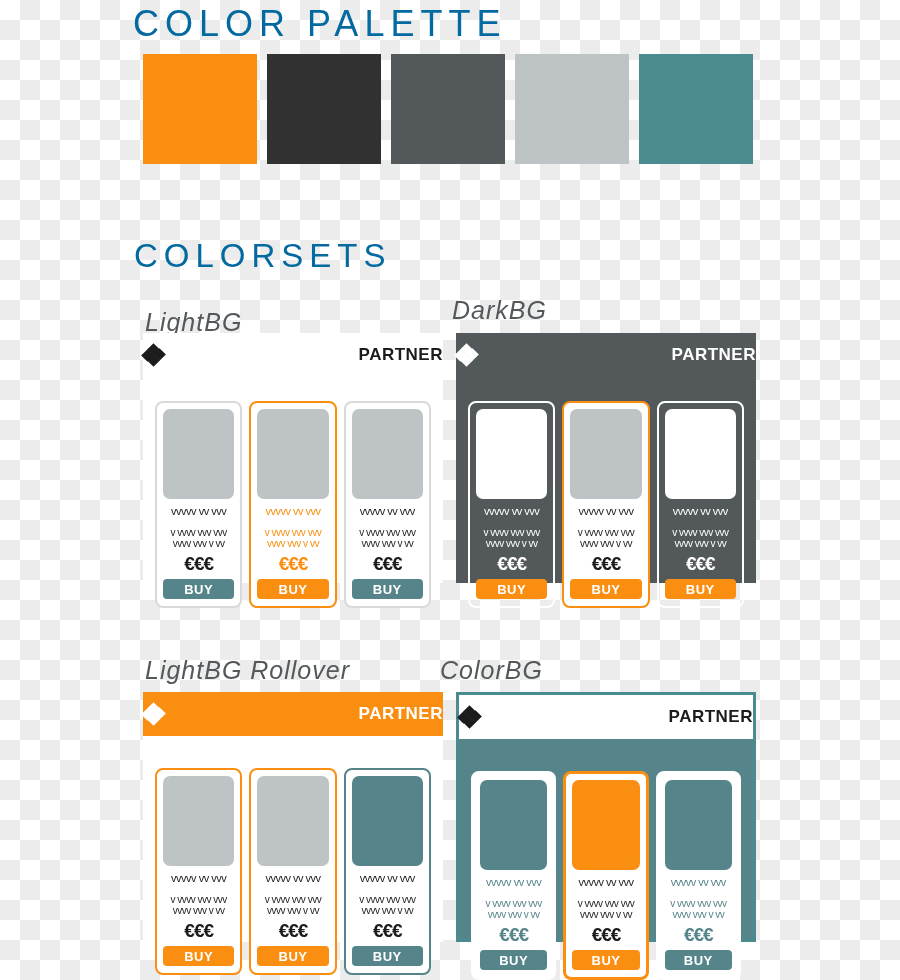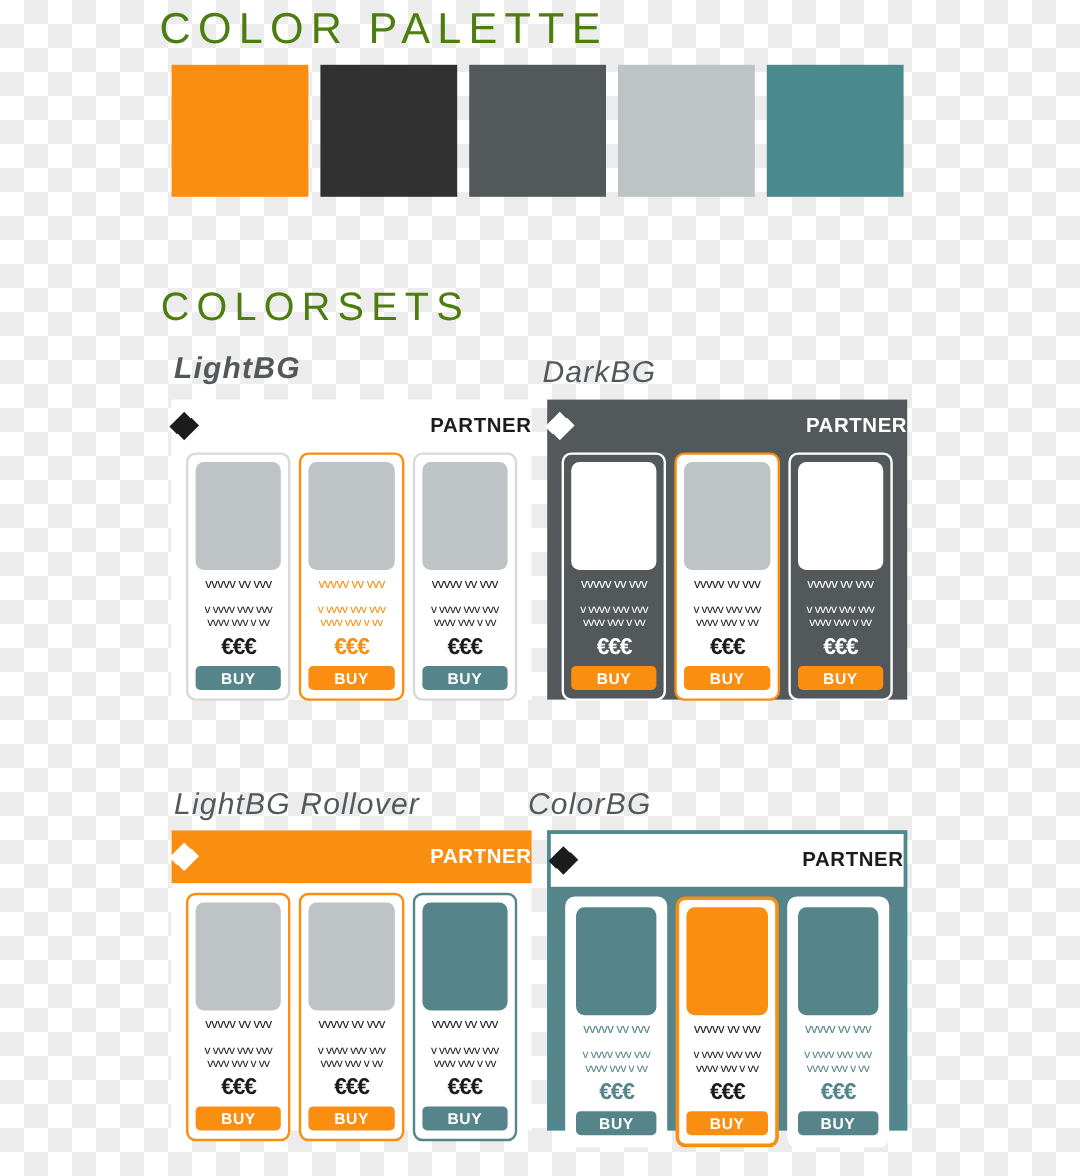--- a/index.html
+++ b/index.html
@@ -20,21 +20,21 @@
       linear-gradient(45deg, #ececec 25%, transparent 25%, transparent 75%, #ececec 75%, #ececec);
     background-size: 40px 40px;
     background-position: 0 0, 20px 20px;
   }
 
   
   .h-title {
     position: absolute;
     font-family: "Liberation Sans", sans-serif;
     font-weight: 300;
-    color: #4d7c0f;
+    color: #0369a1;
     letter-spacing: 6px;
     white-space: nowrap;
   }
   #palette-title {
     left: 133px;
     top: 2px;
     font-size: 36px;
     line-height: 44px;
   }
   #colorsets-title {
@@ -115,20 +115,21 @@
   }
   .card {
     box-sizing: border-box;
     flex: 1 1 0;
     border: 2px solid #d9d9d9;
     border-radius: 8px;
     padding: 6px 6px 7px 6px;
     display: flex;
     flex-direction: column;
     background: #ffffff;
+    margin-top: 24px;
   }
   .card-img {
     height: 90px;
     border-radius: 7px;
     background: #bec3c5;
     flex: 0 0 auto;
   }
   .card-lines {
     flex: 1 1 auto;
     display: flex;
@@ -255,21 +256,21 @@
 <div id="palette-swatches">
   <div class="swatch" style="background:#F98E11"></div>
   <div class="swatch" style="background:#313131"></div>
   <div class="swatch" style="background:#53585B"></div>
   <div class="swatch" style="background:#BEC3C5"></div>
   <div class="swatch" style="background:#4B8A8F"></div>
 </div>
 
 <div class="h-title" id="colorsets-title">COLORSETS</div>
 
-<div class="set-label" style="left:145px; top:293px;font-weight:bold;">LightBG</div>
+<div class="set-label" style="left:145px; top:308px;">LightBG</div>
 <div class="set-label" style="left:452px; top:296px;font-style:italic;">DarkBG</div>
 <div class="set-label" style="left:145px; top:656px;">LightBG Rollover</div>
 <div class="set-label" style="left:440px; top:656px;">ColorBG</div>
 
 <div class="panel" id="panel-lightbg">
   <div class="panel-header">
     <span class="logo-mark">
       <i class="d1"></i>
         <i class="d2"></i>
         <i class="d3"></i>

